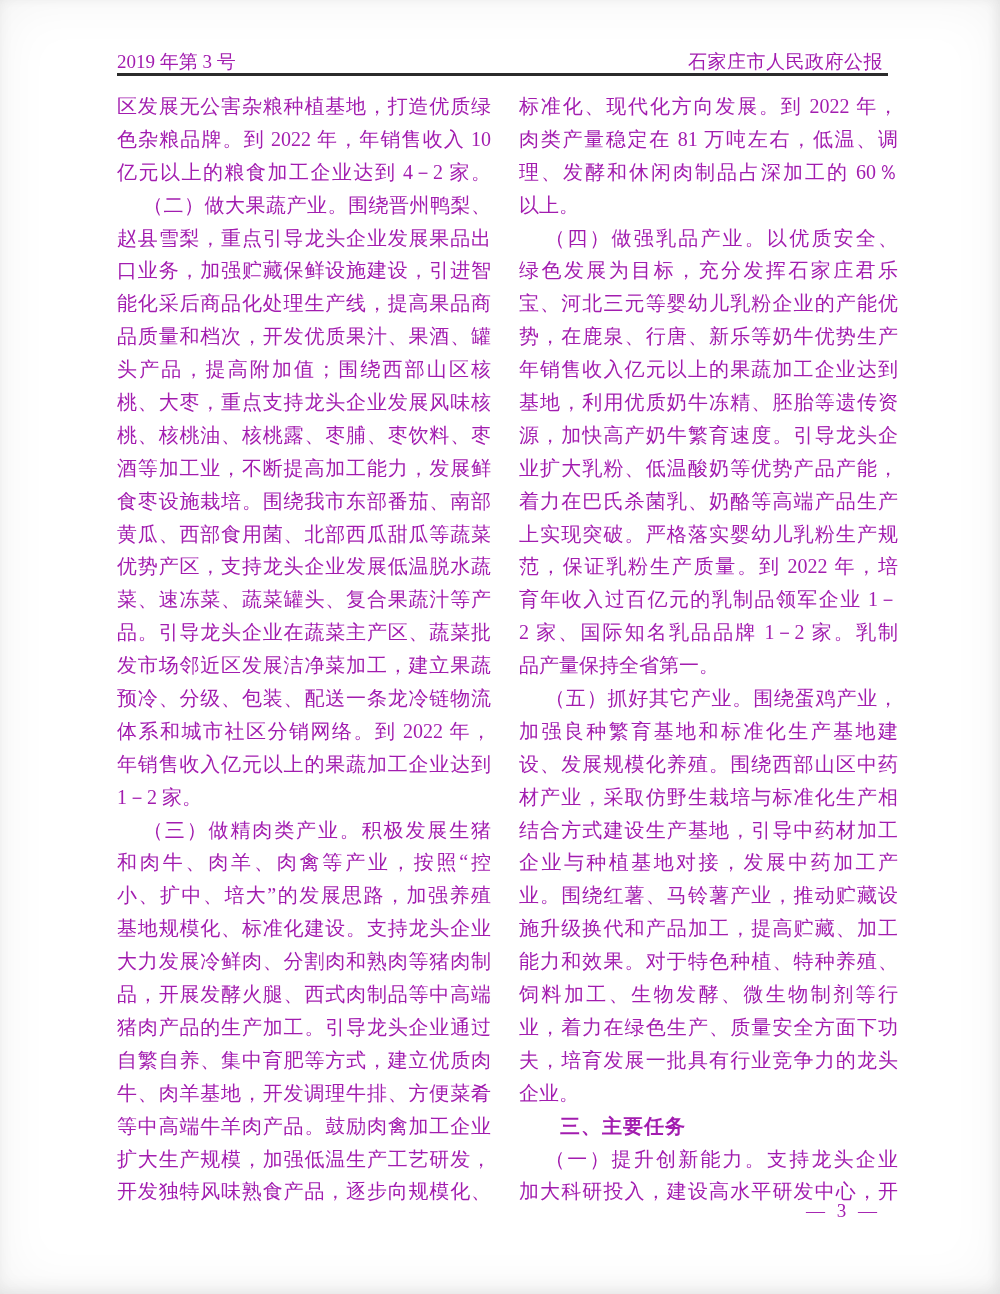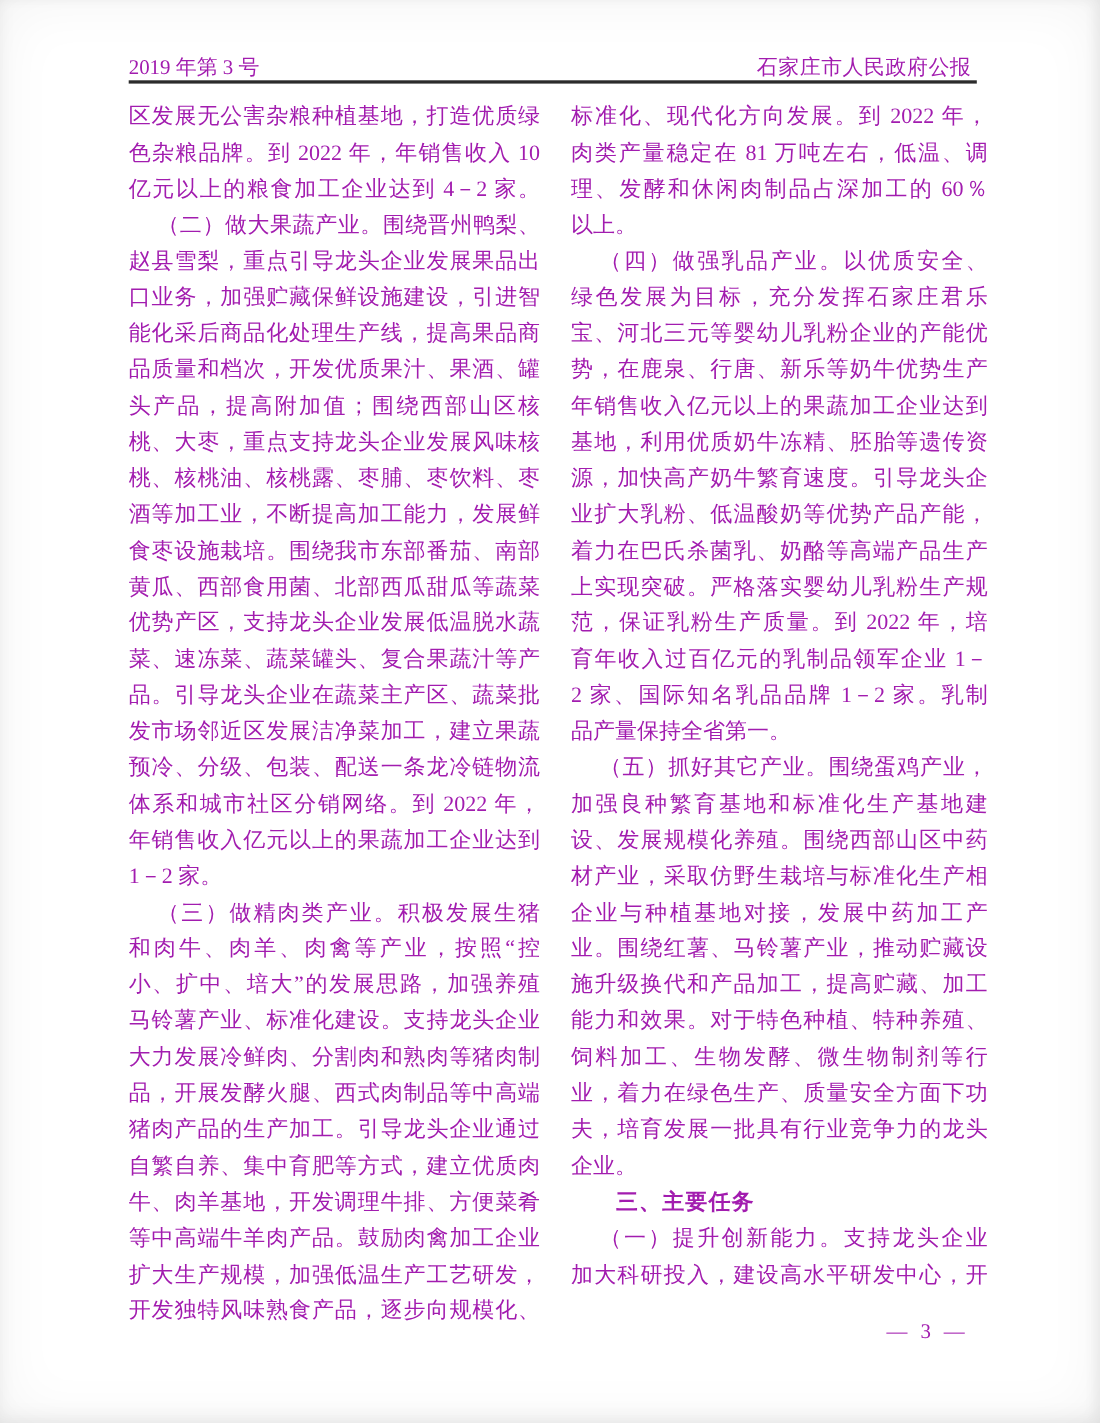--- a/index.html
+++ b/index.html
@@ -76,21 +76,21 @@
       <div class="line j">菜、速冻菜、蔬菜罐头、复合果蔬汁等产</div>
       <div class="line j">品。引导龙头企业在蔬菜主产区、蔬菜批</div>
       <div class="line j">发市场邻近区发展洁净菜加工，建立果蔬</div>
       <div class="line j">预冷、分级、包装、配送一条龙冷链物流</div>
       <div class="line j">体系和城市社区分销网络。到 2022 年，</div>
       <div class="line j">年销售收入亿元以上的果蔬加工企业达到</div>
       <div class="line">1－2 家。</div>
       <div class="line j ind">（三）做精肉类产业。积极发展生猪</div>
       <div class="line j">和肉牛、肉羊、肉禽等产业，按照“控</div>
       <div class="line j">小、扩中、培大”的发展思路，加强养殖</div>
-      <div class="line j">马铃薯产业、标准化建设。支持龙头企业</div>
+      <div class="line j">基地规模化、标准化建设。支持龙头企业</div>
       <div class="line j">大力发展冷鲜肉、分割肉和熟肉等猪肉制</div>
       <div class="line j">品，开展发酵火腿、西式肉制品等中高端</div>
       <div class="line j">猪肉产品的生产加工。引导龙头企业通过</div>
       <div class="line j">自繁自养、集中育肥等方式，建立优质肉</div>
       <div class="line j">牛、肉羊基地，开发调理牛排、方便菜肴</div>
       <div class="line j">等中高端牛羊肉产品。鼓励肉禽加工企业</div>
       <div class="line j">扩大生产规模，加强低温生产工艺研发，</div>
       <div class="line j">开发独特风味熟食产品，逐步向规模化、</div>
     </div>
 
@@ -110,20 +110,21 @@
       <div class="line j">着力在巴氏杀菌乳、奶酪等高端产品生产</div>
       <div class="line j">上实现突破。严格落实婴幼儿乳粉生产规</div>
       <div class="line j">范，保证乳粉生产质量。到 2022 年，培</div>
       <div class="line j">育年收入过百亿元的乳制品领军企业 1－</div>
       <div class="line j">2 家、国际知名乳品品牌 1－2 家。乳制</div>
       <div class="line">品产量保持全省第一。</div>
       <div class="line j ind">（五）抓好其它产业。围绕蛋鸡产业，</div>
       <div class="line j">加强良种繁育基地和标准化生产基地建</div>
       <div class="line j">设、发展规模化养殖。围绕西部山区中药</div>
       <div class="line j">材产业，采取仿野生栽培与标准化生产相</div>
+      <div class="line j">结合方式建设生产基地，引导中药材加工</div>
       <div class="line j">企业与种植基地对接，发展中药加工产</div>
       <div class="line j">业。围绕红薯、马铃薯产业，推动贮藏设</div>
       <div class="line j">施升级换代和产品加工，提高贮藏、加工</div>
       <div class="line j">能力和效果。对于特色种植、特种养殖、</div>
       <div class="line j">饲料加工、生物发酵、微生物制剂等行</div>
       <div class="line j">业，着力在绿色生产、质量安全方面下功</div>
       <div class="line j">夫，培育发展一批具有行业竞争力的龙头</div>
       <div class="line">企业。</div>
       <div class="line hd">三、主要任务</div>
       <div class="line j ind">（一）提升创新能力。支持龙头企业</div>

